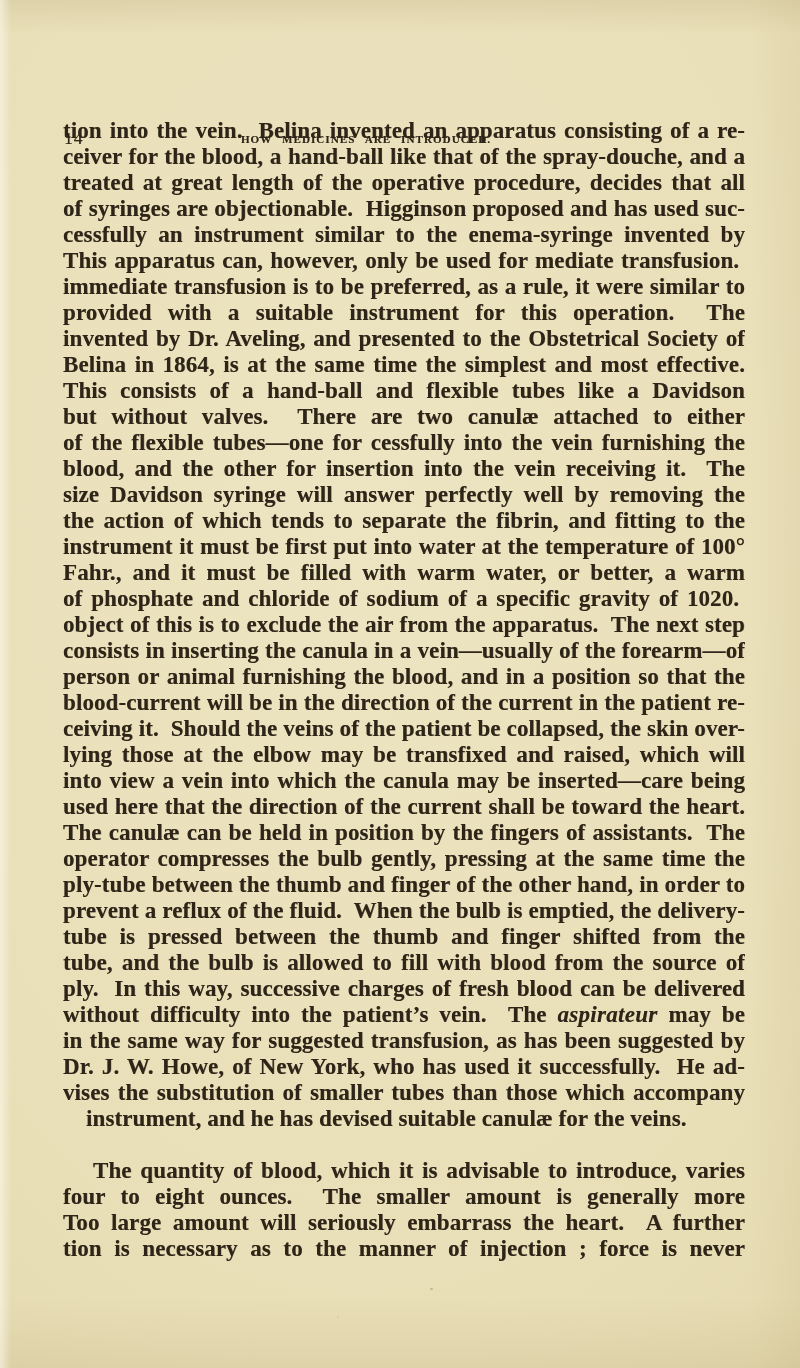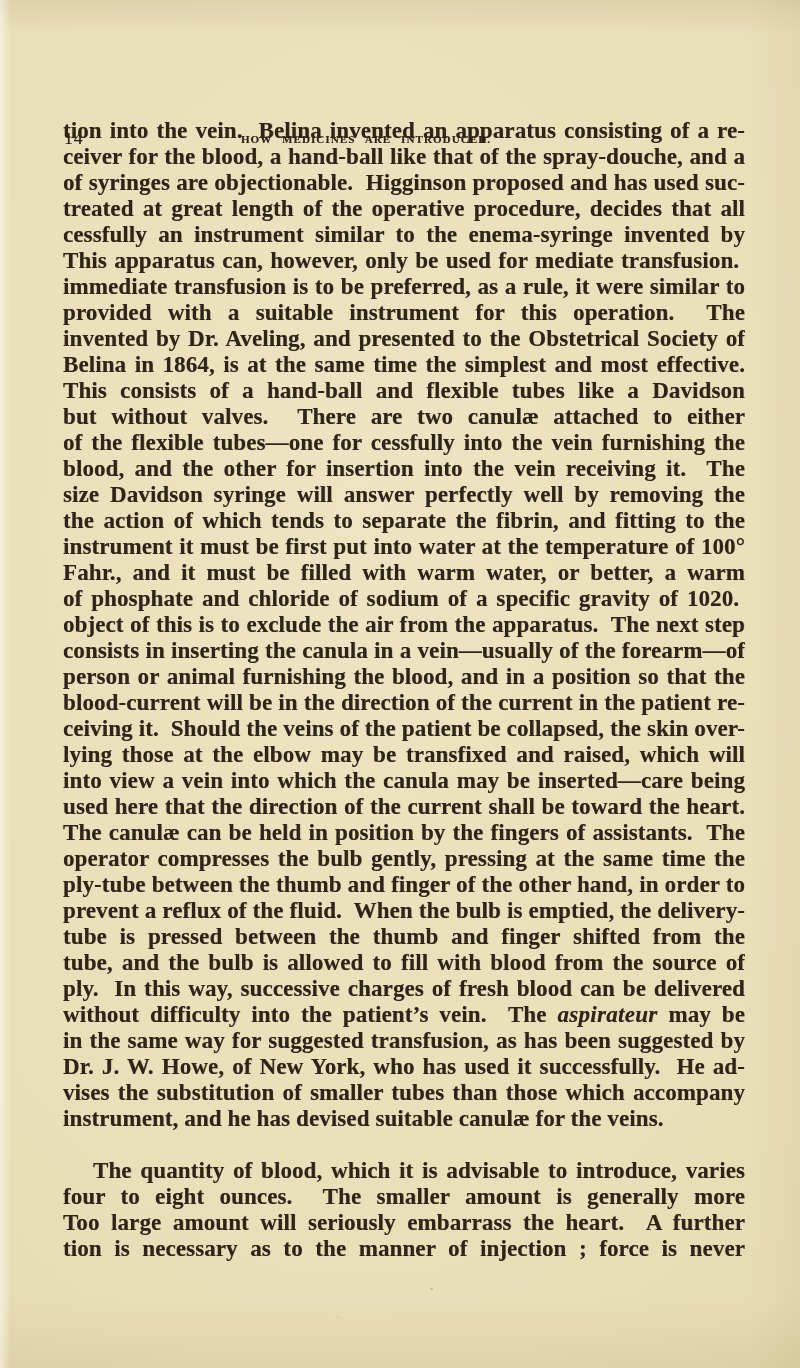--- a/index.html
+++ b/index.html
@@ -45,43 +45,43 @@
     height: 26px; line-height: 26px;
     font-size: 23px;
     letter-spacing: 0.1px;
     text-align: justify;
     text-align-last: justify;
     white-space: normal;
     overflow: hidden;
     text-shadow: 0.35px 0.35px 0.6px rgba(46,37,24,0.42);
     font-weight: bold;
   }
-  .line.flush-left { text-align-last: left; }
+  .line.flush-left { text-align-last: left; margin-left: 23px; }
   .line.indent { text-indent: 30px; margin-top: 26px; }
   .line i { font-style: italic; letter-spacing: 0.3px; }
   
   .speck { position: absolute; border-radius: 50%; background: rgba(120,100,60,0.35); }
   .speck.s1 { width: 3px; height: 2px; left: 430px; top: 1288px; }
   .speck.s2 { width: 2px; height: 2px; left: 337px; top: 1316px; opacity: .4; }
 </style>
 </head>
 <body style="--paper: #e8deb6; --ink: #2e2518;">
 
 <div class="page">
   <header class="running-head">
     <span class="page-num">14</span>
     <span class="head-title">HOW MEDICINES ARE INTRODUCED.</span>
   </header>
 
   <main class="body-text">
       <div class="paragraph">
         <div class="line">tion into the vein.&nbsp; Belina invented an apparatus consisting of a re-</div>
         <div class="line">ceiver for the blood, a hand-ball like that of the spray-douche, and a</div>
+        <div class="line">treated at great length of the operative procedure, decides that all forms</div>
         <div class="line">of syringes are objectionable.&nbsp; Higginson proposed and has used suc-</div>
-        <div class="line">treated at great length of the operative procedure, decides that all forms</div>
         <div class="line">cessfully an instrument similar to the enema-syringe invented by him.</div>
         <div class="line">This apparatus can, however, only be used for mediate transfusion.&nbsp; As</div>
         <div class="line">immediate transfusion is to be preferred, as a rule, it were similar to be</div>
         <div class="line">provided with a suitable instrument for this operation.&nbsp; The instrument</div>
         <div class="line">invented by Dr. Aveling, and presented to the Obstetrical Society of</div>
         <div class="line">Belina in 1864, is at the same time the simplest and most effective.</div>
         <div class="line">This consists of a hand-ball and flexible tubes like a Davidson syringe,</div>
         <div class="line">but without valves.&nbsp; There are two canulæ attached to either extremity</div>
         <div class="line">of the flexible tubes—one for cessfully into the vein furnishing the</div>
         <div class="line">blood, and the other for insertion into the vein receiving it.&nbsp; The small</div>

